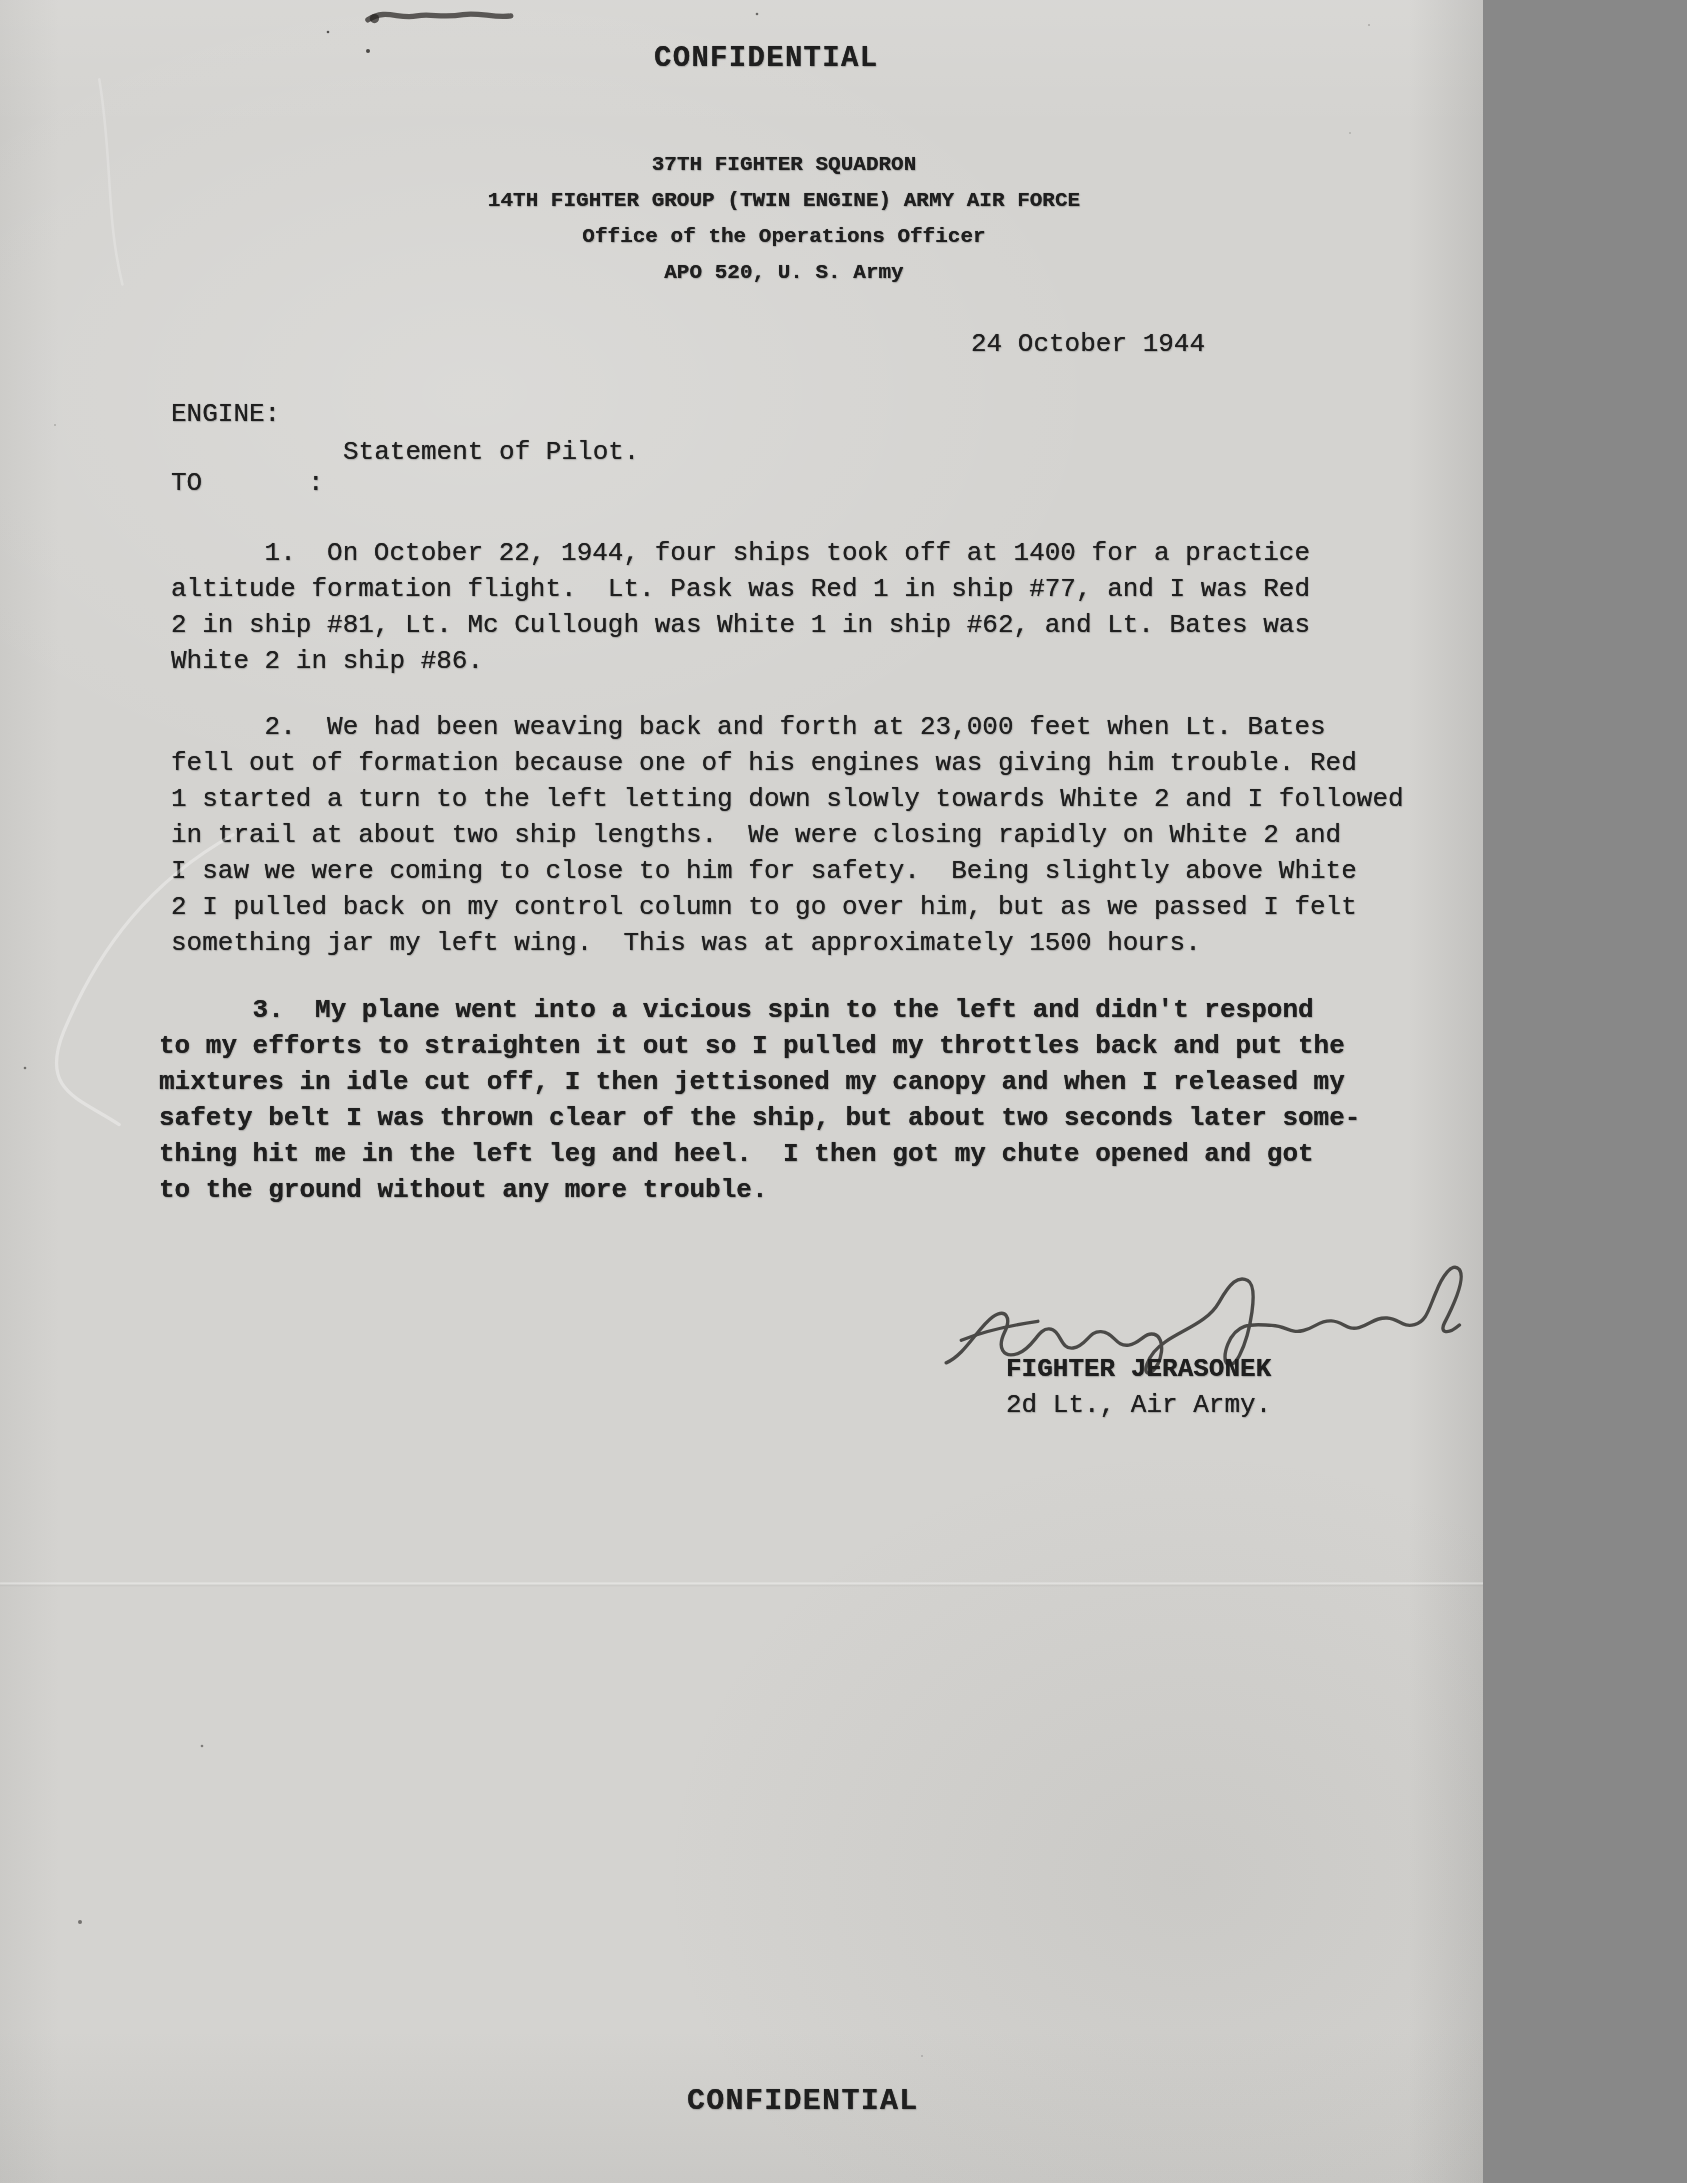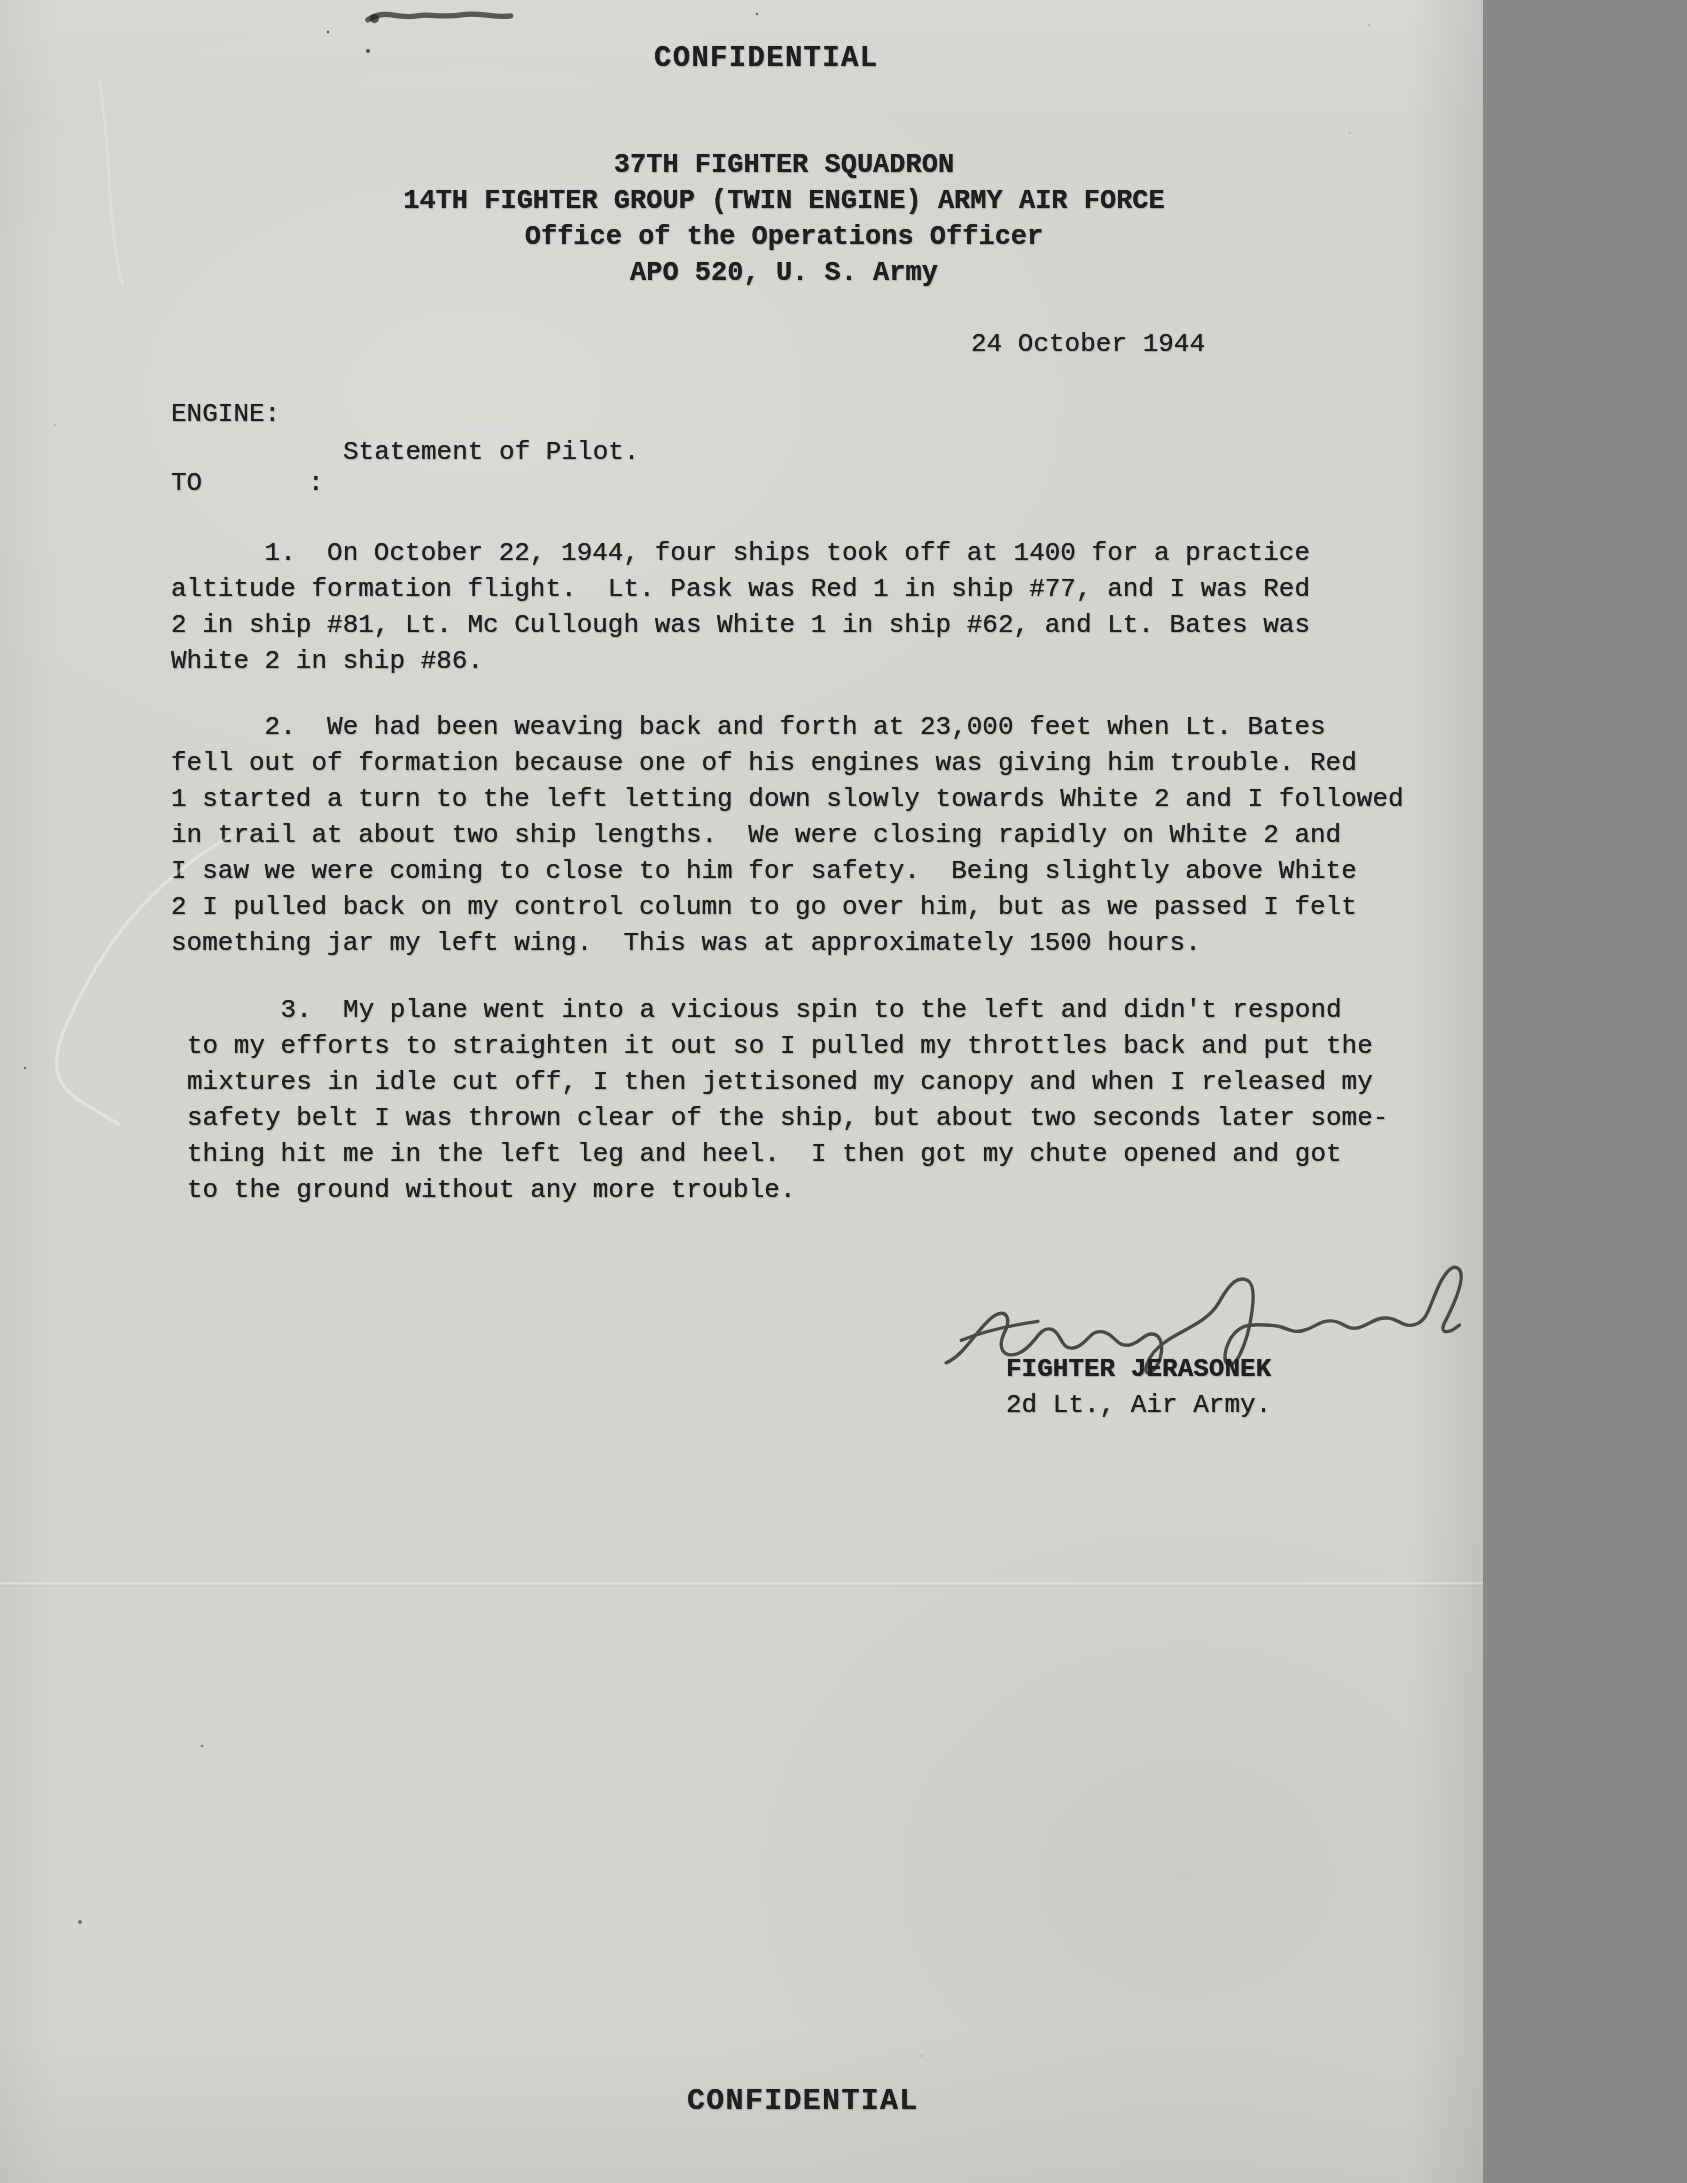--- a/index.html
+++ b/index.html
@@ -21,33 +21,33 @@
     color:var(--ink,#1f1f1f);
     font-size:26px;
     line-height:36px;
     white-space:pre;
     text-shadow:0 0 0.7px rgba(25,25,25,.85), 0.7px 0.7px 1.3px rgba(25,25,25,.22);
   }
   .blur{filter:blur(0.3px);}
   .block{white-space:pre;}
   .letterhead{
     left:119px;top:147px;width:1330px;
-    text-align:center;font-weight:bold;font-size:27px;line-height:36px;
+    text-align:center;font-weight:bold;font-size:21px;line-height:36px;
   }
   .conf-top{left:654px;top:41px;font-size:29px;font-weight:bold;letter-spacing:1.3px;}
   .conf-bottom{left:687px;top:2083px;font-size:30px;font-weight:bold;letter-spacing:1.3px;}
   .date{left:971px;top:326px;}
   .subject-label{left:171px;top:396px;}
   .subject-value{left:343px;top:396px;margin-top:38px;}
   .to-label{left:171px;top:465px;}
   .to-colon{left:308px;top:465px;}
   .to-value{left:347px;top:465px;}
   .para1{left:171px;top:535px;}
   .para2{left:171px;top:709px;}
-  .para3{left:187px;top:992px;}
+  .para3{left:159px;top:992px;font-weight:bold;}
   .sig-name{left:1006px;top:1351px;font-weight:bold;}
   .sig-rank{left:1006px;top:1387px;}
   .sig-svg{position:absolute;left:936px;top:1247px;transform:rotate(-3deg);}
   .overlay{position:absolute;left:0;top:0;pointer-events:none;}
   .specks{
     position:absolute;left:0;top:0;width:4px;height:4px;border-radius:50%;
     background:transparent;
     box-shadow:
       326px 30px 0 -0.7px rgba(40,38,35,.75),
       366px 49px 0 0 rgba(40,38,35,.8),

